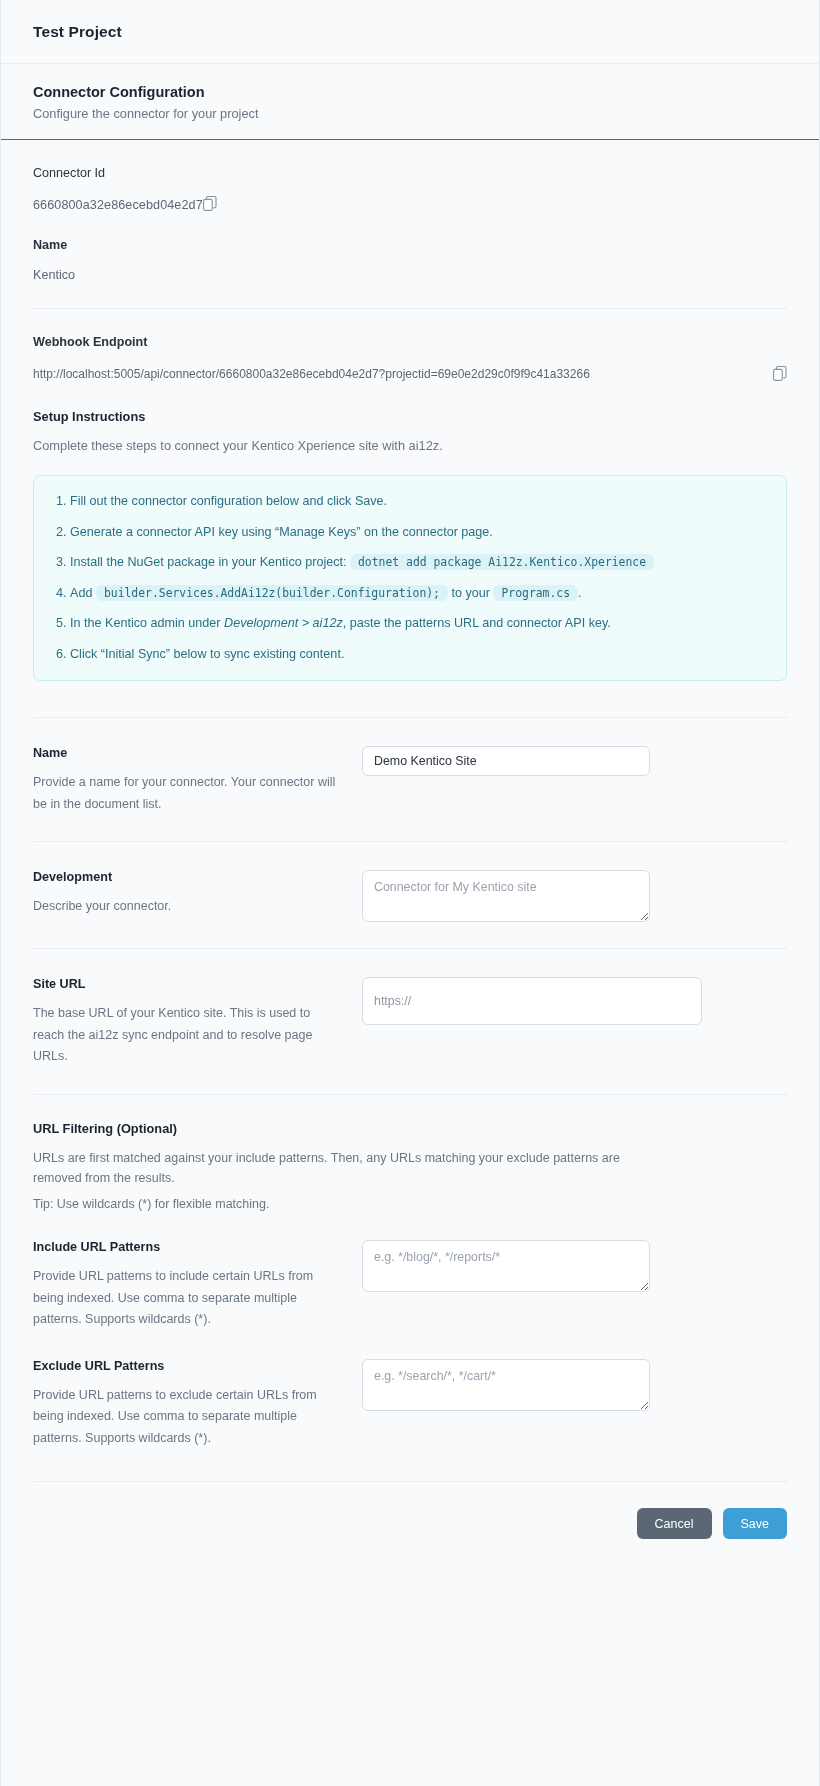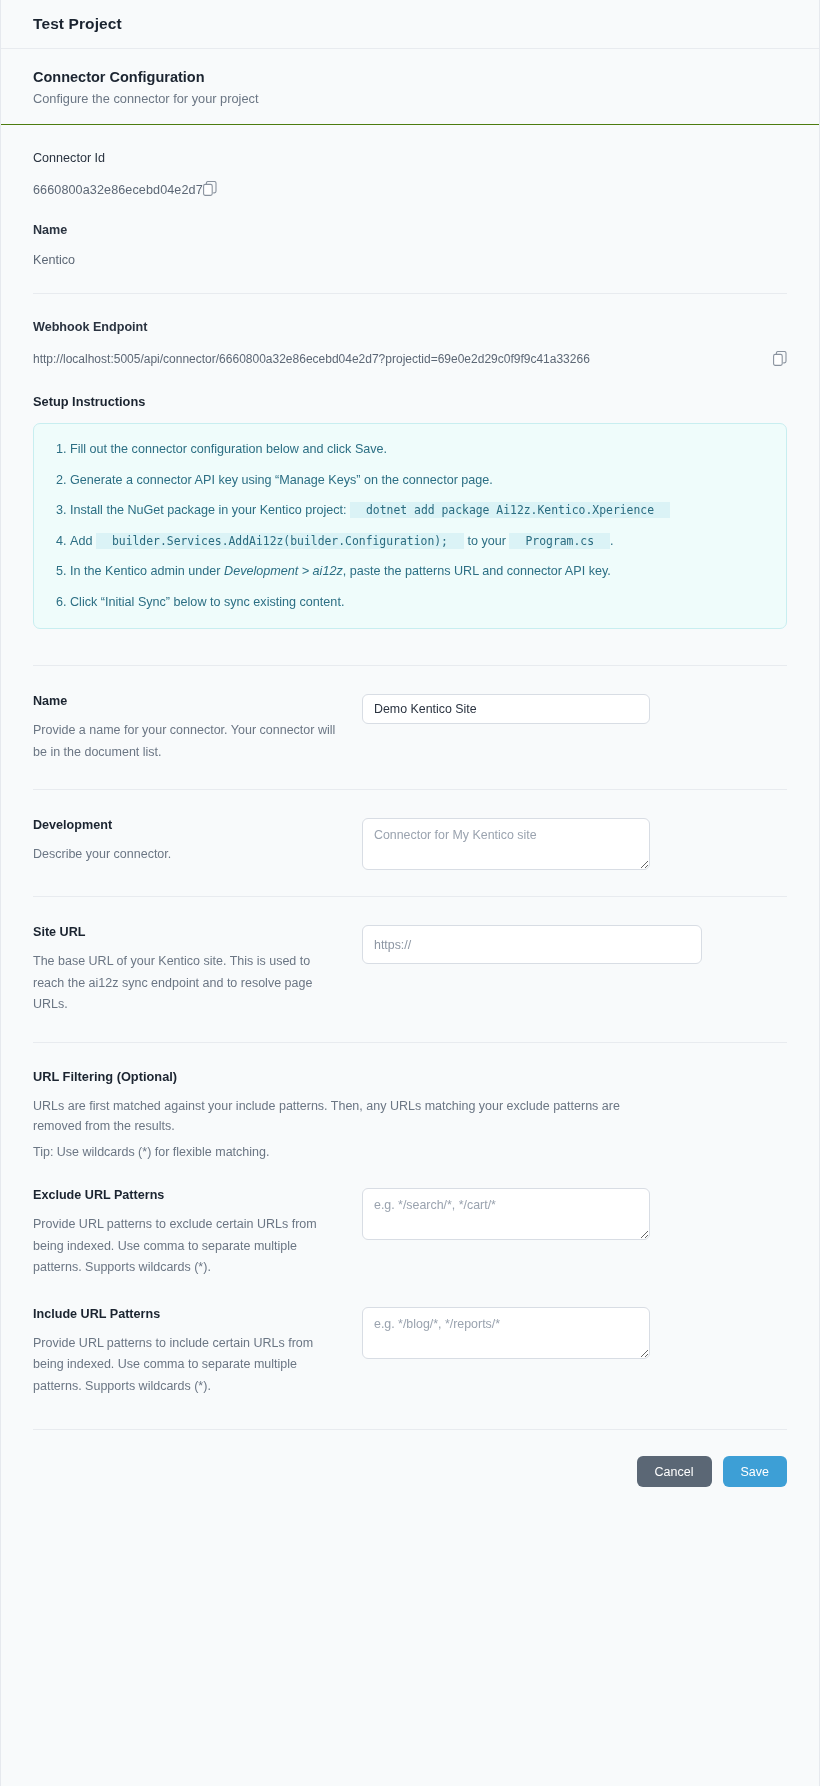--- a/index.html
+++ b/index.html
@@ -16,21 +16,21 @@
     width: 820px;
     min-height: 1786px;
     background: #f8fafb;
     border-left: 1px solid #e6e9ee;
     border-right: 1px solid #e6e9ee;
     position: relative;
   }
 
   
   .titlebar {
-    height: 49px;
+    height: 64px;
     display: flex;
     align-items: center;
     padding: 0 32px;
     border-bottom: 1px solid #e8ebef;
     background: #f8fafb;
   }
   .titlebar .title {
     font-size: 15.5px;
     font-weight: bold;
     color: #1b2430;
@@ -130,22 +130,22 @@
     line-height: 1.55;
     color: #2c6f84;
     margin-bottom: 11px;
   }
   .callout li:last-child { margin-bottom: 0; }
   .callout code {
     font-family: "DejaVu Sans Mono", monospace;
     font-size: 11.4px;
     background: #dbf3f6;
     color: #2a6c80;
-    padding: 1px 16px;
-    border-radius: 0;
+    padding: 1px 8px;
+    border-radius: 6px;
     white-space: normal;
   }
   .callout em { font-style: italic; }
 
   
   .form-wrap { padding: 0 32px; }
   .divider {
     height: 1px;
     background: #e8ebef;
   }
@@ -201,21 +201,21 @@
     display: block;
   }
   .textarea::placeholder { color: #9aa3af; }
 
   
   .prefix-input {
     display: flex;
     align-items: center;
     width: 100%;
     max-width: 340px;
-    height: 39px;
+    height: 48px;
     border: 1px solid #d8dde4;
     border-radius: 6px;
     background: #ffffff;
     overflow: hidden;
   }
   .prefix-input .prefix {
     font-size: 12.4px;
     color: #8d96a3;
     padding: 0 5px 0 11px;
     flex: none;
@@ -320,20 +320,21 @@
         <svg width="14" height="16" viewBox="0 0 14 16" fill="none" xmlns="http://www.w3.org/2000/svg">
           <rect x="0.6" y="3.4" width="8.6" height="11" rx="1.6" stroke="#8a939f" stroke-width="1.1" fill="#ffffff"></rect>
           <path d="M3.4 3.2 V2.1 a1.6 1.6 0 0 1 1.6 -1.6 H11.4 a1.6 1.6 0 0 1 1.6 1.6 V10.3 a1.6 1.6 0 0 1 -1.6 1.6 H10.2" stroke="#8a939f" stroke-width="1.1" fill="none" stroke-linejoin="round"></path>
         </svg>
       </span>
     </div>
   </div>
 
   <div class="setup">
     <h3>Setup Instructions</h3>
+    <p class="lead">Complete these steps to connect your Kentico Xperience site with ai12z.</p>
     <div class="callout">
       <ol id="setup-steps">
           <li><span>Fill out the connector configuration below and click Save.</span></li>
           <li><span>Generate a connector API key using “Manage Keys” on the connector page.</span></li>
           <li><span>Install the NuGet package in your Kentico project: </span><code>dotnet add package Ai12z.Kentico.Xperience</code></li>
           <li><span>Add </span><code>builder.Services.AddAi12z(builder.Configuration);</code><span> to your </span><code>Program.cs</code><span>.</span></li>
           <li><span>In the Kentico admin under </span><em>Development &gt; ai12z</em><span>, paste the patterns URL and connector API key.</span></li>
           <li><span>Click “Initial Sync” below to sync existing content.</span></li>
         </ol>
     </div>
@@ -383,35 +384,35 @@
     <div class="divider"></div>
 
     <div class="filter-head">
       <h3>URL Filtering (Optional)</h3>
       <p>URLs are first matched against your include patterns. Then, any URLs matching your exclude patterns are removed from the results.</p>
       <p class="tip">Tip: Use wildcards (*) for flexible matching.</p>
     </div>
 
     <div class="filter-row">
       <div class="left">
+        <div class="field-label">Include URL Patterns</div>
+        <div class="field-help">Provide URL patterns to include certain URLs from being indexed. Use comma to separate multiple patterns. Supports wildcards (*).</div>
+      </div>
+      <div class="right">
+        <textarea class="textarea" placeholder="e.g. */blog/*, */reports/*" style=""></textarea>
+      </div>
+    </div>
+
+    <div class="filter-row">
+      <div class="left">
         <div class="field-label">Exclude URL Patterns</div>
         <div class="field-help">Provide URL patterns to exclude certain URLs from being indexed. Use comma to separate multiple patterns. Supports wildcards (*).</div>
       </div>
       <div class="right">
         <textarea class="textarea" placeholder="e.g. */search/*, */cart/*" style=""></textarea>
-      </div>
-    </div>
-
-    <div class="filter-row">
-      <div class="left">
-        <div class="field-label">Include URL Patterns</div>
-        <div class="field-help">Provide URL patterns to include certain URLs from being indexed. Use comma to separate multiple patterns. Supports wildcards (*).</div>
-      </div>
-      <div class="right">
-        <textarea class="textarea" placeholder="e.g. */blog/*, */reports/*" style=""></textarea>
       </div>
     </div>
 
     <div style="height:26px"></div>
     <div class="divider"></div>
   </div>
 
   <div class="footer">
     <button class="btn btn-cancel">Cancel</button>
     <button class="btn btn-save">Save</button>

